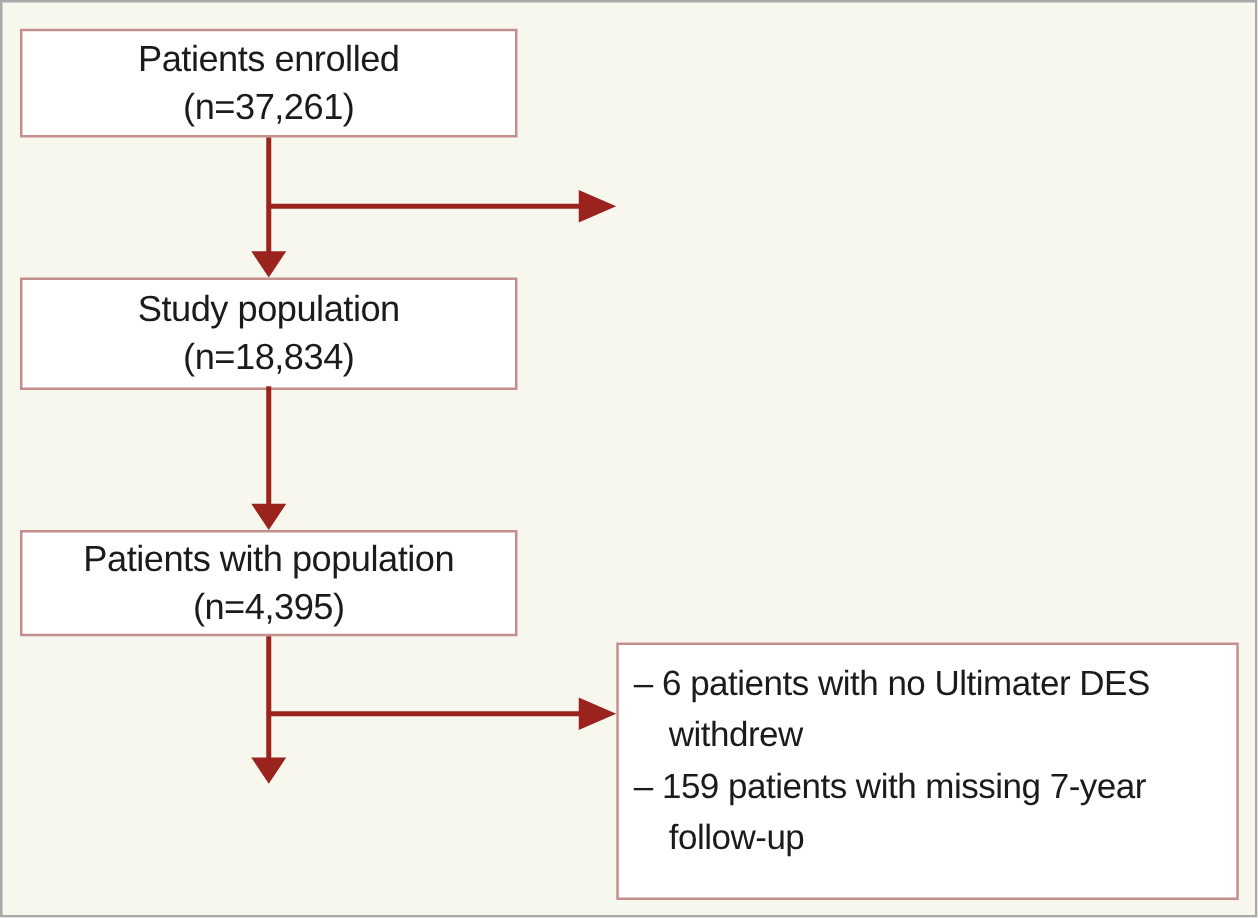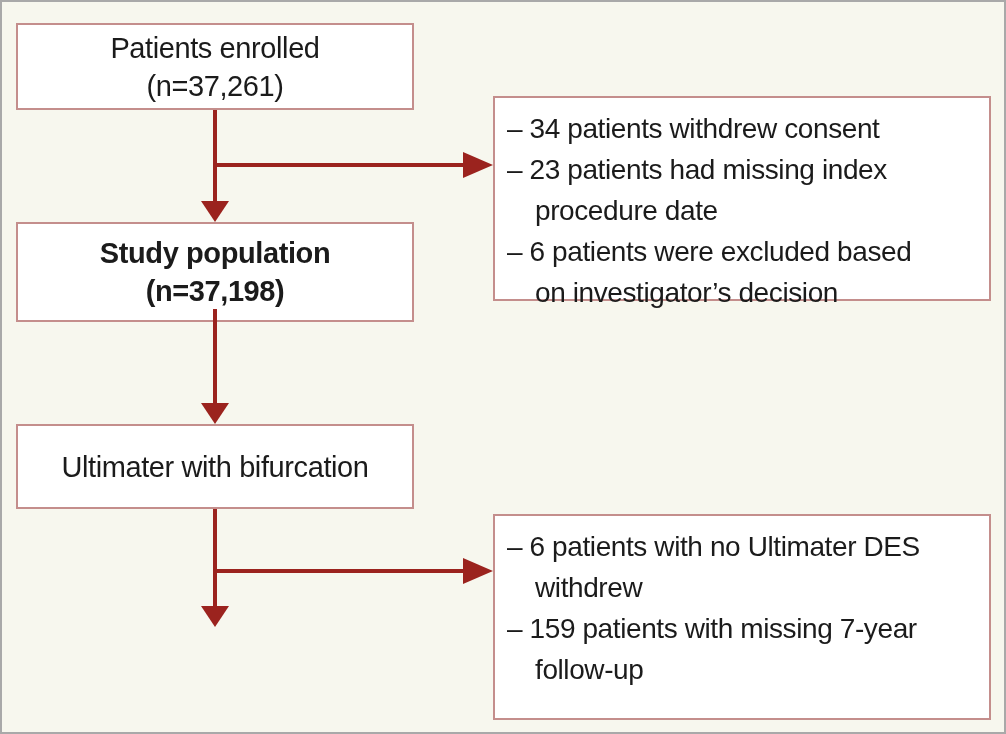--- a/index.html
+++ b/index.html
@@ -33,21 +33,21 @@
     display: flex;
     flex-direction: column;
     align-items: center;
     justify-content: center;
     text-align: center;
     font-size: 29px;
     line-height: 38px;
     letter-spacing: -0.4px;
   }
   .flow-box.b1 { top: 21px;  height: 87px; }
-  .flow-box.b2 { top: 220px; height: 100px; font-weight: bold; }
+  .flow-box.b2 { top: 220px; height: 90px; }
   .flow-box.b3 { top: 422px; height: 85px; }
   .flow-box.b4 { top: 625px; height: 85px; }
 
   
   .excl-box {
     position: absolute;
     left: 491px;
     width: 498px;
     background: #ffffff;
     border: 2px solid var(--box-border);
@@ -107,35 +107,29 @@
 
 <div class="canvas">
 
   <div class="flow-box b1">
     <span>Patients enrolled</span>
     <span>(n=37,261)</span>
   </div>
 
   <div class="flow-box b2">
     <span>Study population</span>
-    <span>(n=37,198)</span>
+    <span>(n=18,834)</span>
   </div>
 
   <div class="flow-box b3">
-    <span>Ultimater with bifurcation</span>
+    <span>Patients with population</span>
+    <span>(n=4,395)</span>
   </div>
 
 
-  <div class="excl-box e1">
-    <span class="excl-line">– 34 patients withdrew consent</span>
-    <span class="excl-line">– 23 patients had missing index</span>
-    <span class="excl-line cont">procedure date</span>
-    <span class="excl-line">– 6 patients were excluded based</span>
-    <span class="excl-line cont">on investigator’s decision</span>
-  </div>
 
   <div class="excl-box e2">
     <span class="excl-line">– 6 patients with no Ultimater DES</span>
     <span class="excl-line cont">withdrew</span>
     <span class="excl-line">– 159 patients with missing 7-year</span>
     <span class="excl-line cont">follow-up</span>
   </div>
 
   <div class="shaft-v s1"></div>
   <div class="shaft-v s2"></div>

